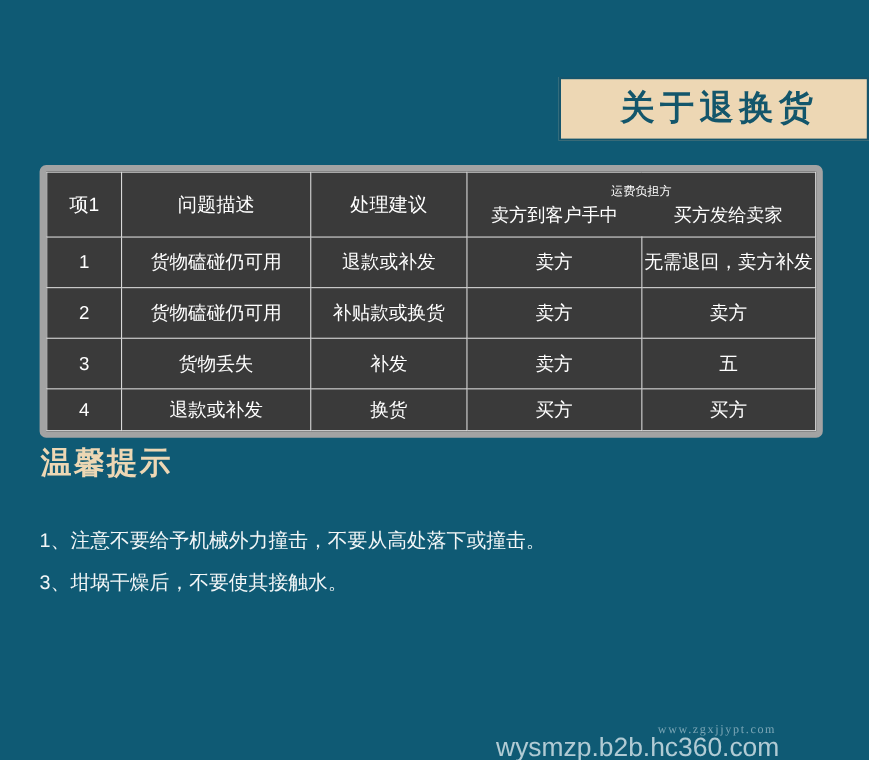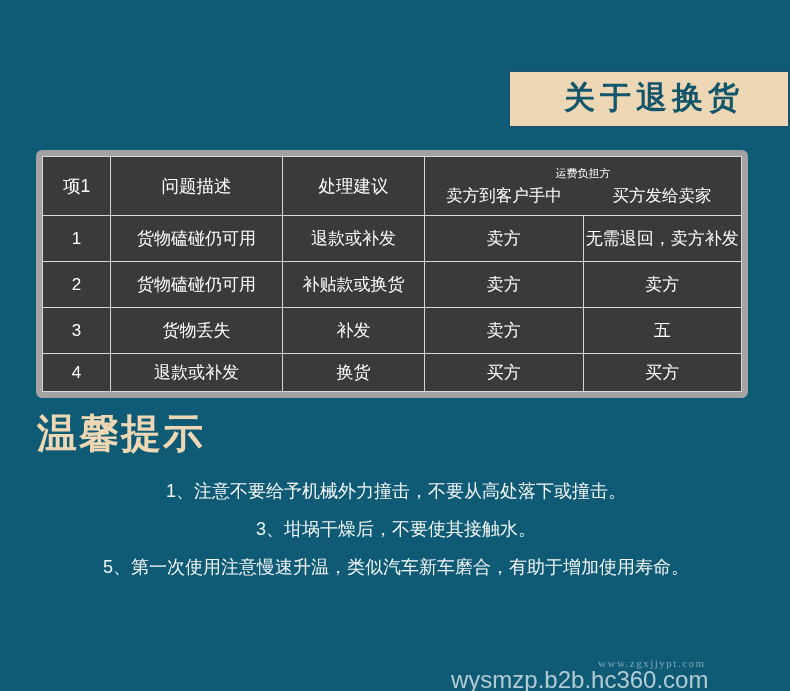--- a/index.html
+++ b/index.html
@@ -99,39 +99,38 @@
     font-size: 16.5px;
     padding: 2px 0 4px 0;
     white-space: nowrap;
   }
   .small-cell { font-size: 15.5px; }
 
   
   .tips-heading {
     position: absolute;
     left: 37px;
-    top: 412px;
+    top: 400px;
     color: #edd7b4;
-    font-size: 40px;
+    font-size: 28px;
     font-weight: bold;
     letter-spacing: 2px;
     line-height: 42px;
   }
   .tips-list {
     position: absolute;
     left: 36px;
     top: 472px;
     width: 720px;
   }
   .tip-line {
     color: #f2f6f7;
     font-size: 18px;
     line-height: 38px;
     white-space: nowrap;
-    text-align: center;
   }
 
   
   .wm {
     position: absolute;
     pointer-events: none;
     white-space: nowrap;
     color: rgba(236, 243, 246, 0.45);
   }
   .wm-company {
@@ -216,18 +215,17 @@
       </tr>
     </tbody>
   </table>
 </div>
 
 <div class="tips-heading">温馨提示</div>
 
 <div class="tips-list">
   <div class="tip-line">1、注意不要给予机械外力撞击，不要从高处落下或撞击。</div>
   <div class="tip-line">3、坩埚干燥后，不要使其接触水。</div>
-  <div class="tip-line">5、第一次使用注意慢速升温，类似汽车新车磨合，有助于增加使用寿命。</div>
 </div>
 
 <div class="wm wm-company">辉县市伟业石墨制品有限公司</div>
 <div class="wm wm-site1">www.zgxjjypt.com</div>
 <div class="wm wm-site2">wysmzp.b2b.hc360.com</div>
 
 </body></html>

